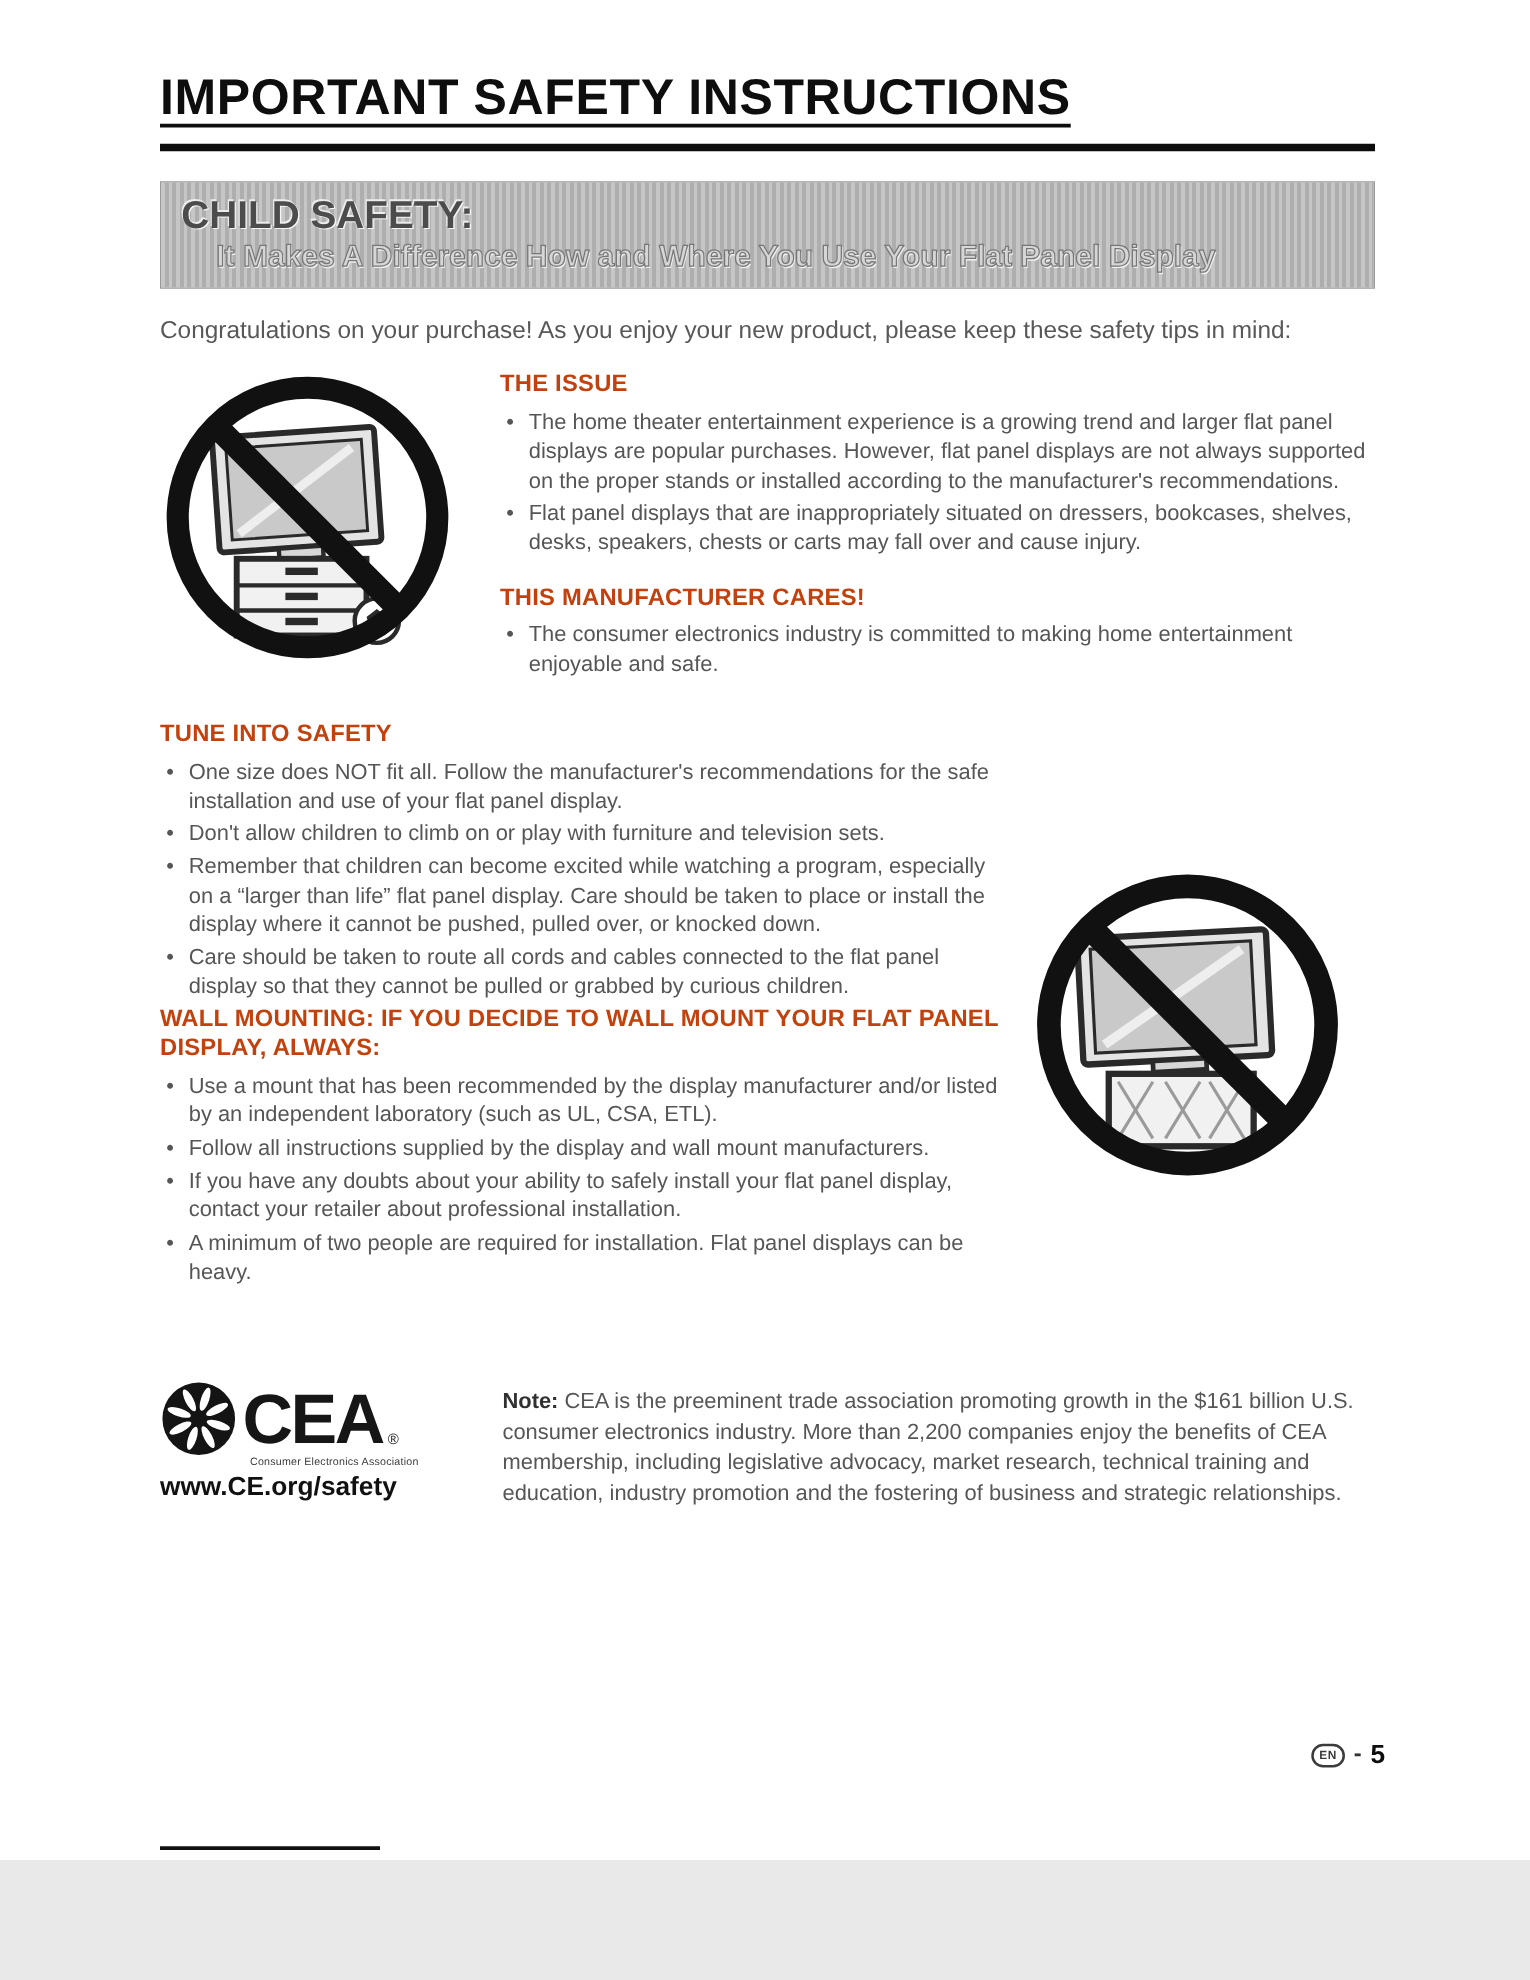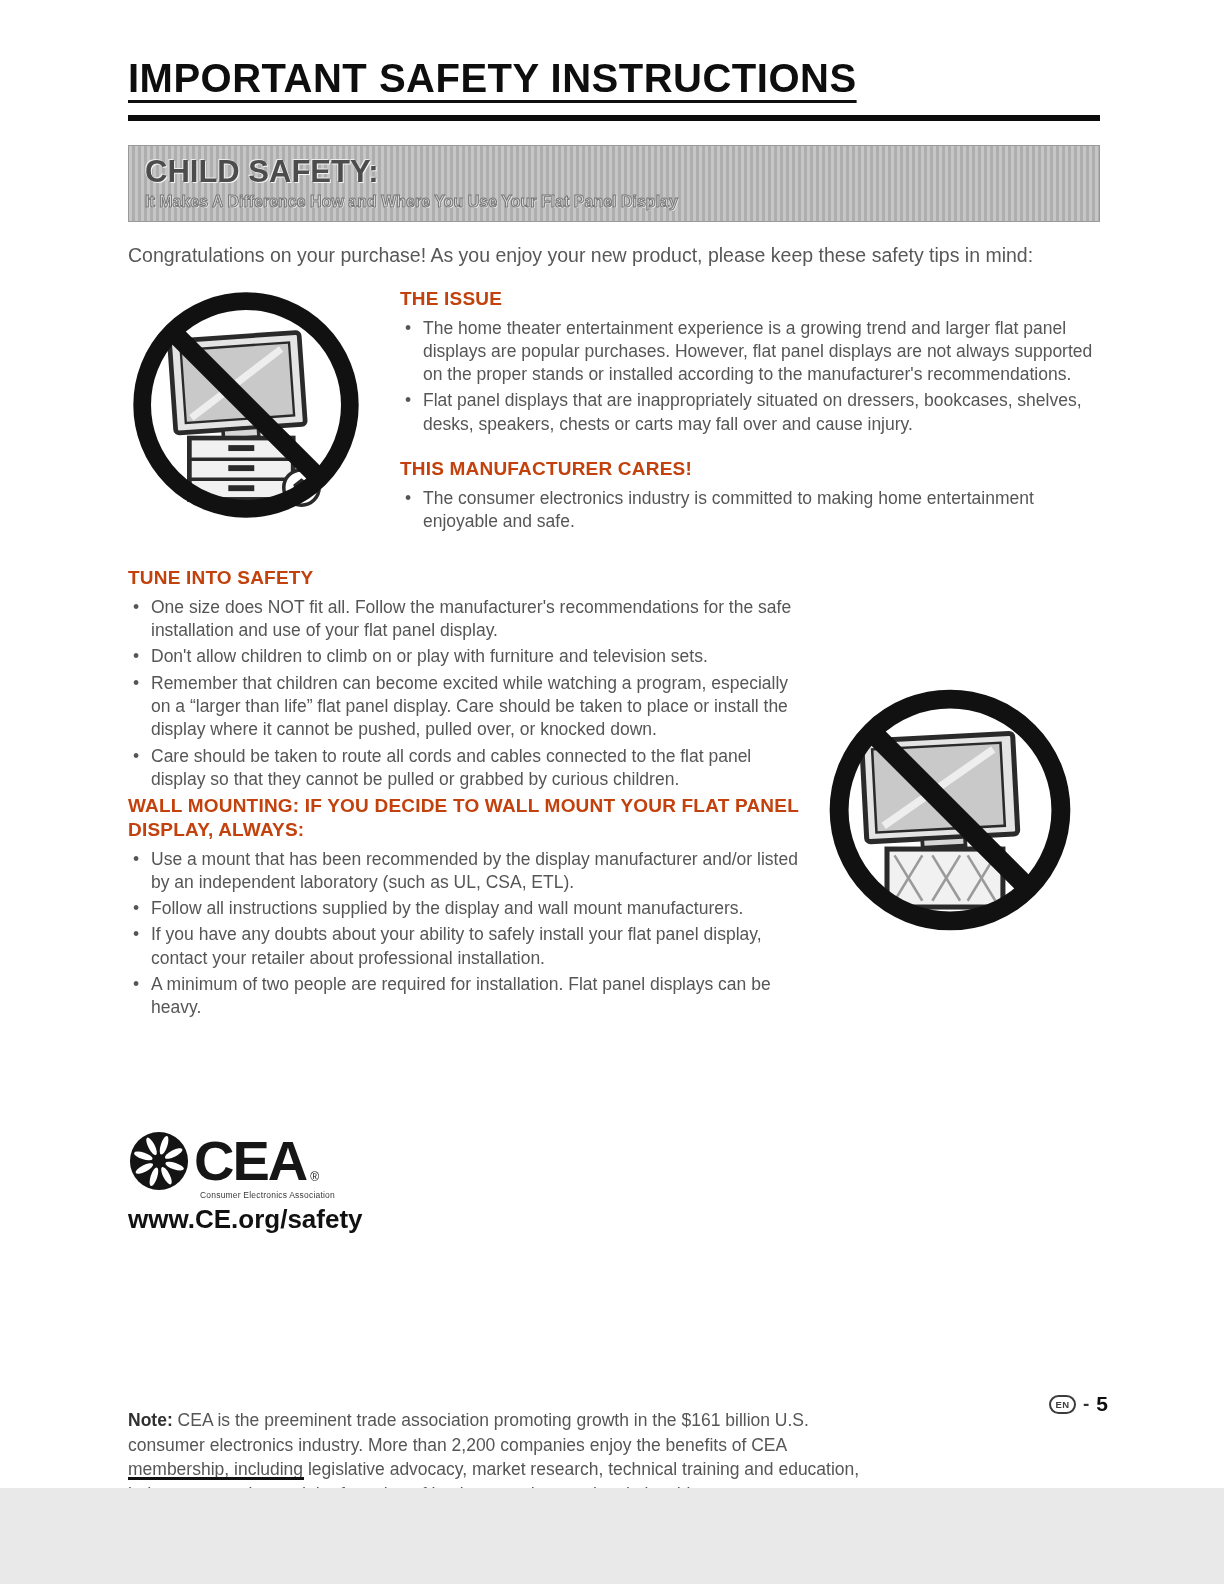--- a/index.html
+++ b/index.html
@@ -16,50 +16,51 @@
   .banner{
     margin-top:24px;padding:8px 16px 10px;
     background:repeating-linear-gradient(90deg,#c6c6c6 0 3px,#aeaeae 3px 6px);
     border:1px solid #9a9a9a;
   }
   .banner-line1{
     font-size:31px;font-weight:bold;color:#4c4c4c;line-height:1.15;
     text-shadow:-1px -1px 0 #ececec,1px 1px 0 #f5f5f5;
   }
   .banner-line2{
-    font-size:16px;font-weight:bold;color:#d6d6d6;line-height:1.2;margin-top:2px;
+    font-size:24px;font-weight:bold;color:#d6d6d6;line-height:1.2;margin-top:2px;
     -webkit-text-stroke:1px #777777;
     text-shadow:1px 1px 0 #efefef;
+    margin-left:28px;
   }
   .intro{margin:22px 0 0;font-size:19.5px;color:#585858;}
   .row{display:flex;}
   .issue-row{margin-top:20px;gap:36px;align-items:flex-start;}
   .no-sign{flex:0 0 auto;}
   .issue-text{flex:1;min-width:0;padding-right:6px;}
   h3.sec-heading{
     margin:0 0 6px;font-size:19px;font-weight:bold;color:#c2410c;letter-spacing:.2px;line-height:1.25;
   }
   ul.bullets{margin:0;padding:0;list-style:none;}
   ul.bullets li{
     position:relative;padding-left:23px;margin-bottom:3px;
     font-size:17.5px;line-height:1.33;color:#565656;
   }
   ul.bullets li::before{content:"\2022";position:absolute;left:5px;top:0;color:#565656;}
   .gap{height:18px;}
   .mid-row{margin-top:30px;}
   .mid-left{width:672px;flex:0 0 auto;}
   .mid-right{flex:1;display:flex;justify-content:center;align-items:flex-start;padding-top:118px;}
   .wall-heading{margin-top:20px;}
-  .cea-row{margin-top:108px;gap:34px;align-items:flex-start;flex-direction:column;}
+  .cea-row{margin-top:72px;gap:34px;align-items:flex-start;}
   .cea-block{flex:0 0 240px;}
   .cea-top{display:flex;align-items:center;gap:4px;}
   .cea-name{font-size:56px;font-weight:bold;color:#161616;letter-spacing:-2px;line-height:1;}
   .cea-reg{font-size:12px;color:#161616;align-self:flex-end;margin-bottom:8px;}
   .cea-sub{font-size:8.5px;color:#3a3a3a;margin:-2px 0 4px 72px;letter-spacing:.2px;}
-  .cea-url{font-size:26px;font-weight:bold;color:#111111;margin-top:4px;}
+  .cea-url{font-size:21px;font-weight:bold;color:#111111;margin-top:4px;}
   .note{flex:1;margin:4px 0 0;font-size:17.5px;line-height:1.4;color:#565656;max-width:742px;}
   .note-label{font-weight:bold;color:#303030;}
   .page-no{
     position:absolute;right:116px;bottom:72px;display:flex;align-items:center;gap:7px;
     font-size:19px;color:#333333;
   }
   .en-badge{
     border:2px solid #3c3c3c;border-radius:11px;min-width:27px;height:19px;
     display:inline-flex;align-items:center;justify-content:center;
     font-size:9.5px;font-weight:bold;color:#3c3c3c;letter-spacing:.5px;padding:0 2px;box-sizing:border-box;

